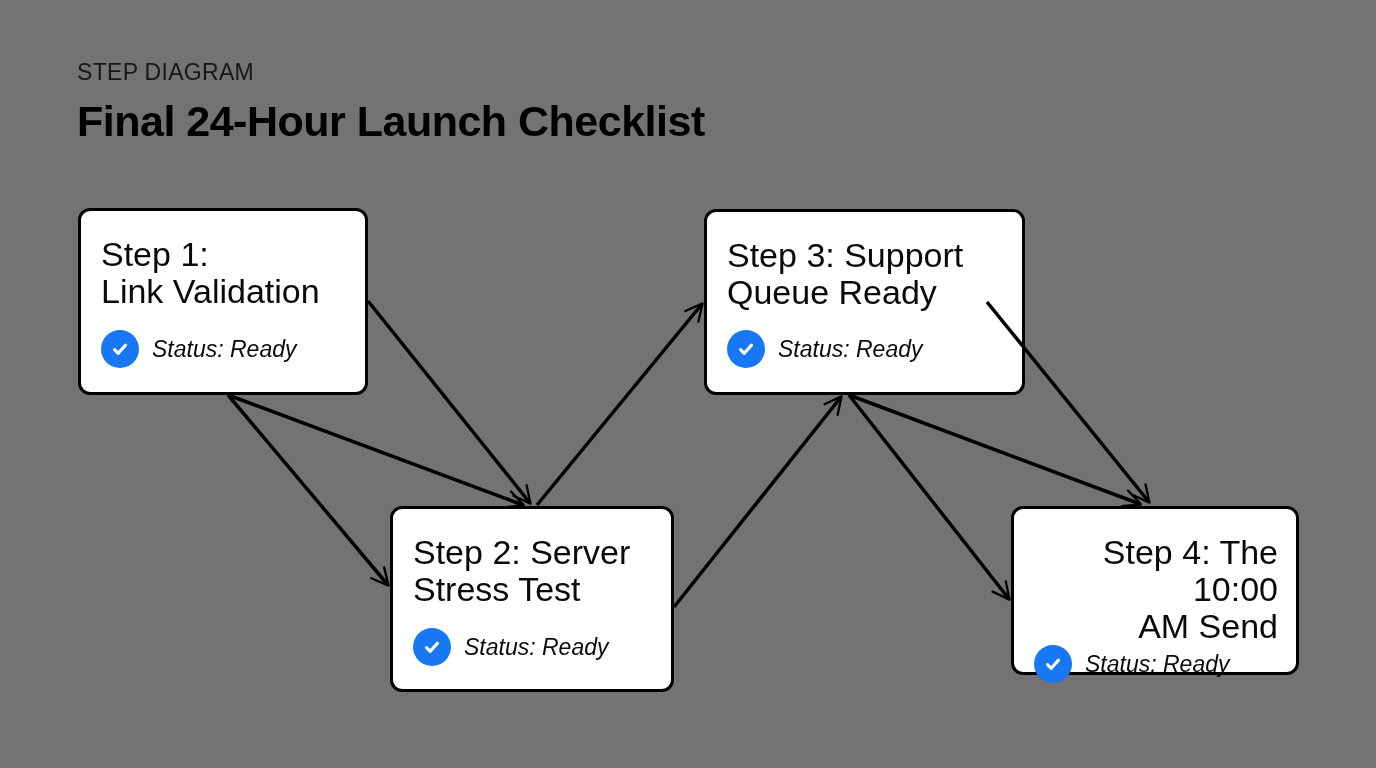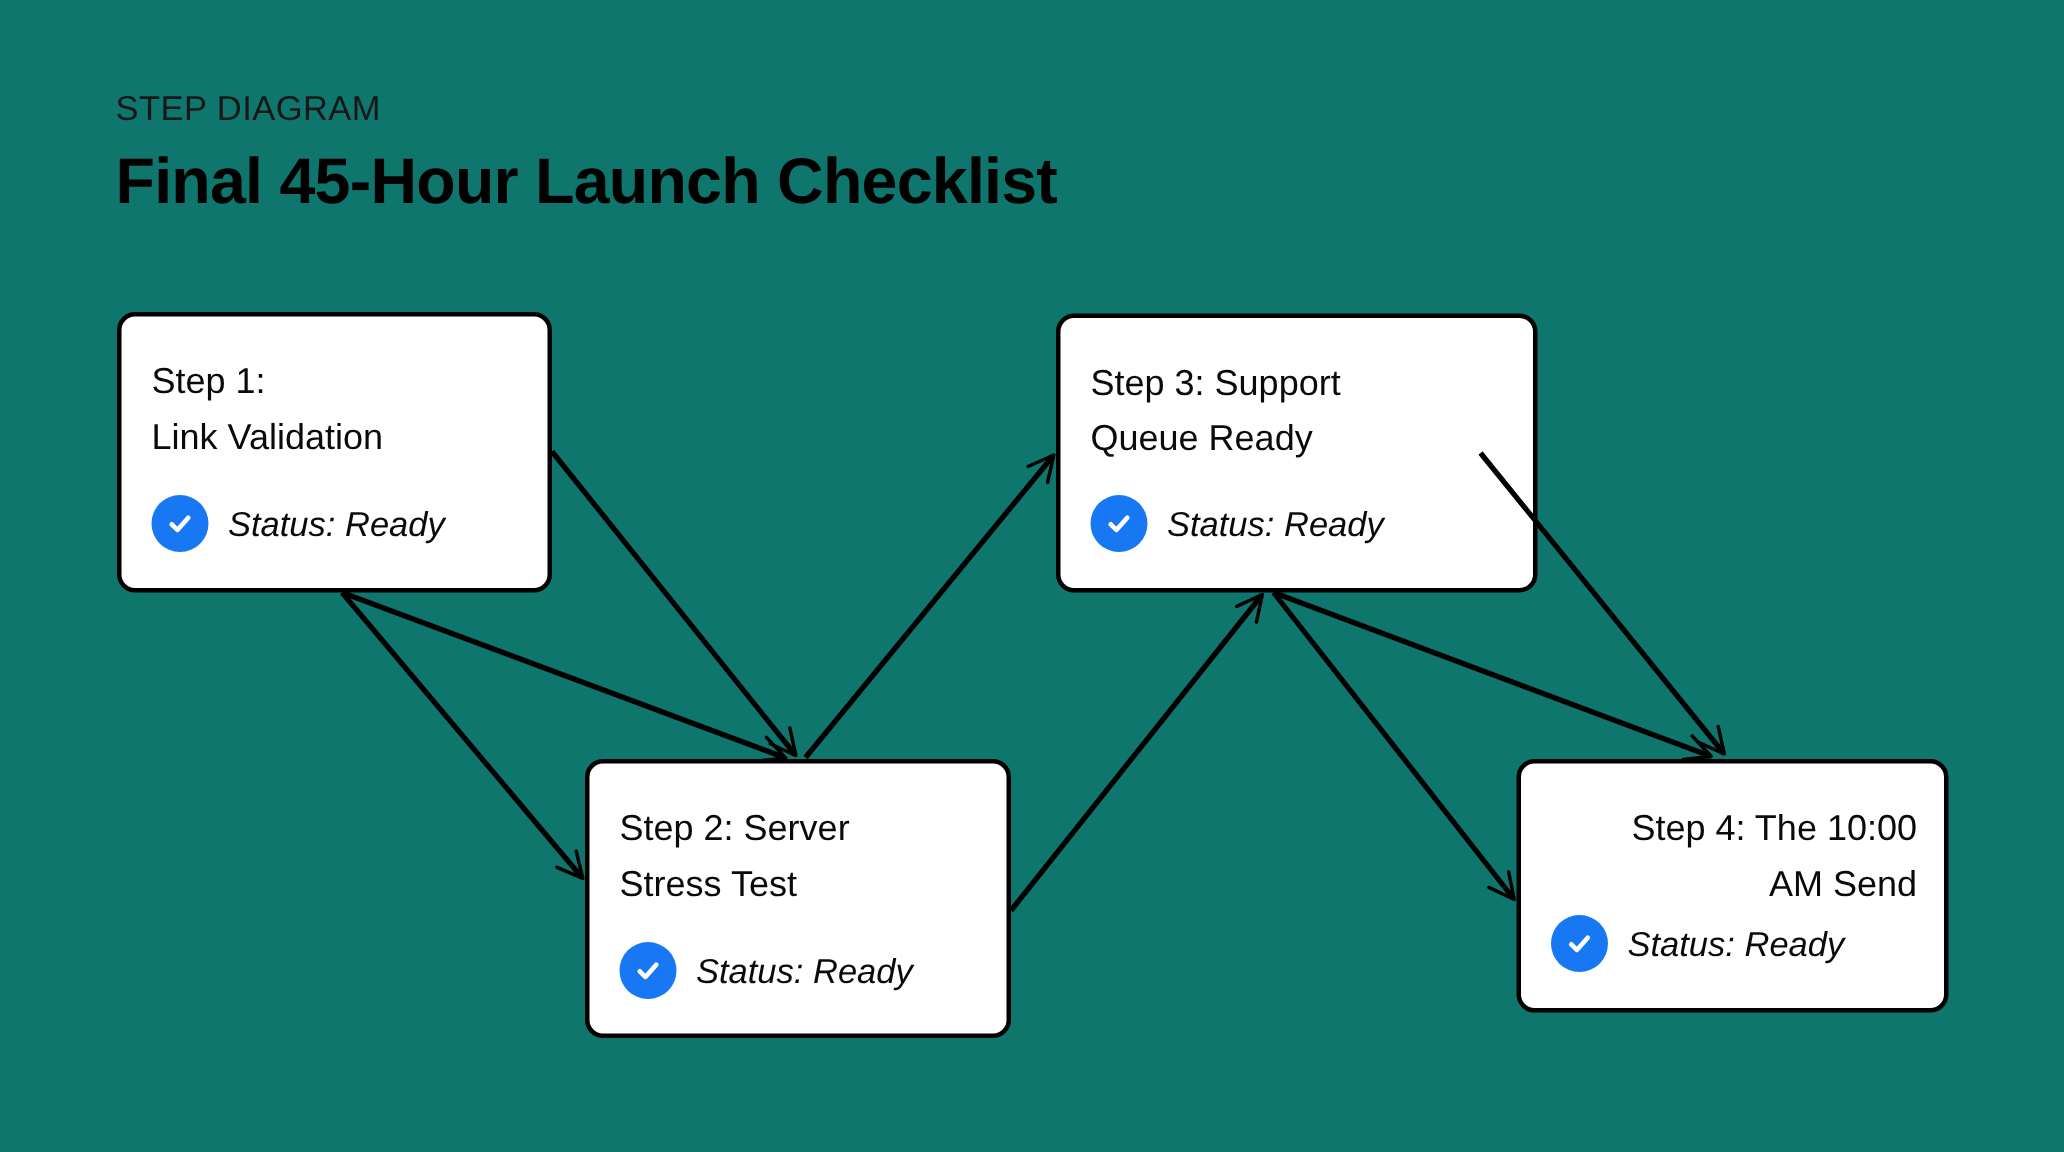--- a/index.html
+++ b/index.html
@@ -3,21 +3,21 @@
 <meta charset="utf-8">
 <style>
   * { box-sizing: border-box; }
   html, body {
     margin: 0; padding: 0;
     width: 1376px; height: 768px;
     background: #ffffff;
     font-family: "Liberation Sans", sans-serif;
     overflow: hidden;
   }
-  .canvas { position: relative; width: 1376px; height: 768px; background: #0f766e; }
+  .canvas { position: relative; width: 1376px; height: 768px; background: #737373; }
 
   
   .eyebrow {
     position: absolute; left: 77px; top: 59px;
     font-size: 23px; font-weight: 400; color: #171717; letter-spacing: 0.3px;
   }
   .page-title {
     position: absolute; left: 77px; top: 97px; margin: 0;
     font-size: 43px; line-height: 48px; font-weight: 700; color: #000;
     letter-spacing: -0.5px;
@@ -33,21 +33,21 @@
   
   .node {
     position: absolute; z-index: 1;
     background: #fff;
     border: 3.5px solid #000;
     border-radius: 12px;
     display: flex; flex-direction: column;
     padding: 25px 18px 24px 20px;
   }
   .node-title {
-    font-size: 24px; line-height: 37px; color: #0a0a0a;
+    font-size: 34px; line-height: 37px; color: #0a0a0a;
     white-space: pre-line;
   }
   .status-row {
     margin-top: auto;
     display: flex; align-items: center; gap: 13px;
   }
   .badge {
     width: 38px; height: 38px; border-radius: 50%;
     background: #1877F2;
     display: flex; align-items: center; justify-content: center;
@@ -60,21 +60,21 @@
   #node-step2 { left: 390px;  top: 506px; width: 284px; height: 186px; gap: 20px; }
   #node-step3 { left: 704px;  top: 209px; width: 321px; height: 186px; }
   #node-step4 { left: 1011px; top: 506px; width: 288px; height: 169px; text-align: right; }
 </style>
 </head>
 <body>
 
 <div class="canvas">
 
   <div class="eyebrow">STEP DIAGRAM</div>
-  <h1 class="page-title">Final 45-Hour Launch Checklist</h1>
+  <h1 class="page-title">Final 24-Hour Launch Checklist</h1>
 
   <svg class="edges" id="edges-svg" viewBox="0 0 1376 768" xmlns="http://www.w3.org/2000/svg">
     <defs>
       <marker id="arrow" viewBox="0 0 10 10" refX="8.6" refY="5" markerWidth="6" markerHeight="6" orient="auto" markerUnits="strokeWidth">
         <path d="M1,1 L9,5 L1,9" fill="none" stroke="#000" stroke-width="1.1" stroke-linecap="round" stroke-linejoin="round"></path>
       </marker>
     </defs>
   <line x1="368" y1="301" x2="530" y2="503" marker-end="url(#arrow)"></line>
       <line x1="228" y1="395" x2="523" y2="505" marker-end="url(#arrow)"></line>
       <line x1="228" y1="395" x2="388" y2="585" marker-end="url(#arrow)"></line>

